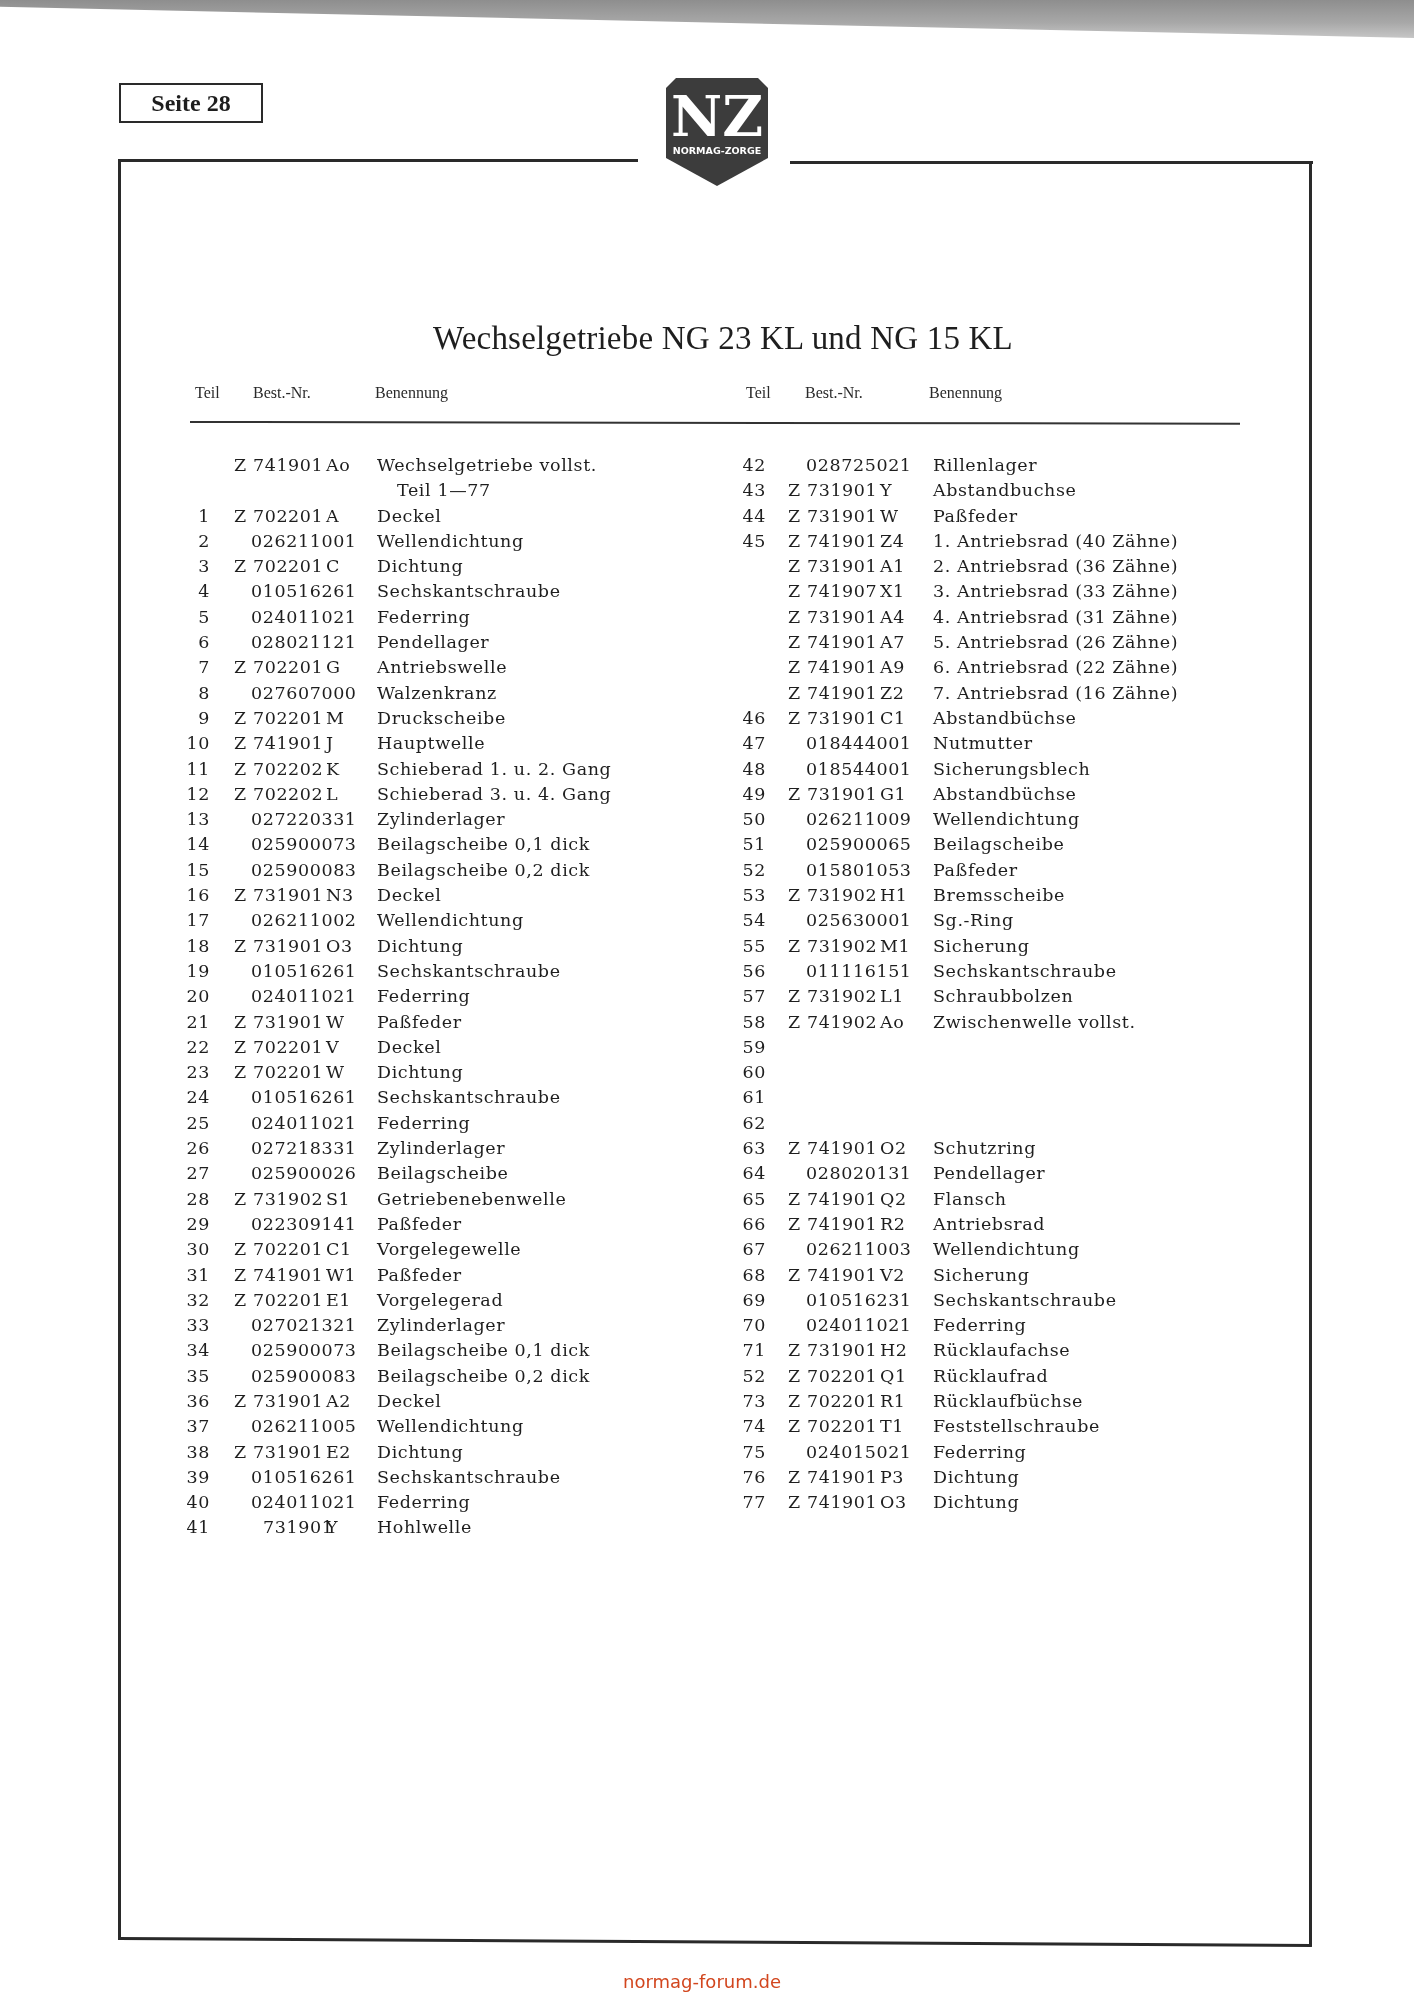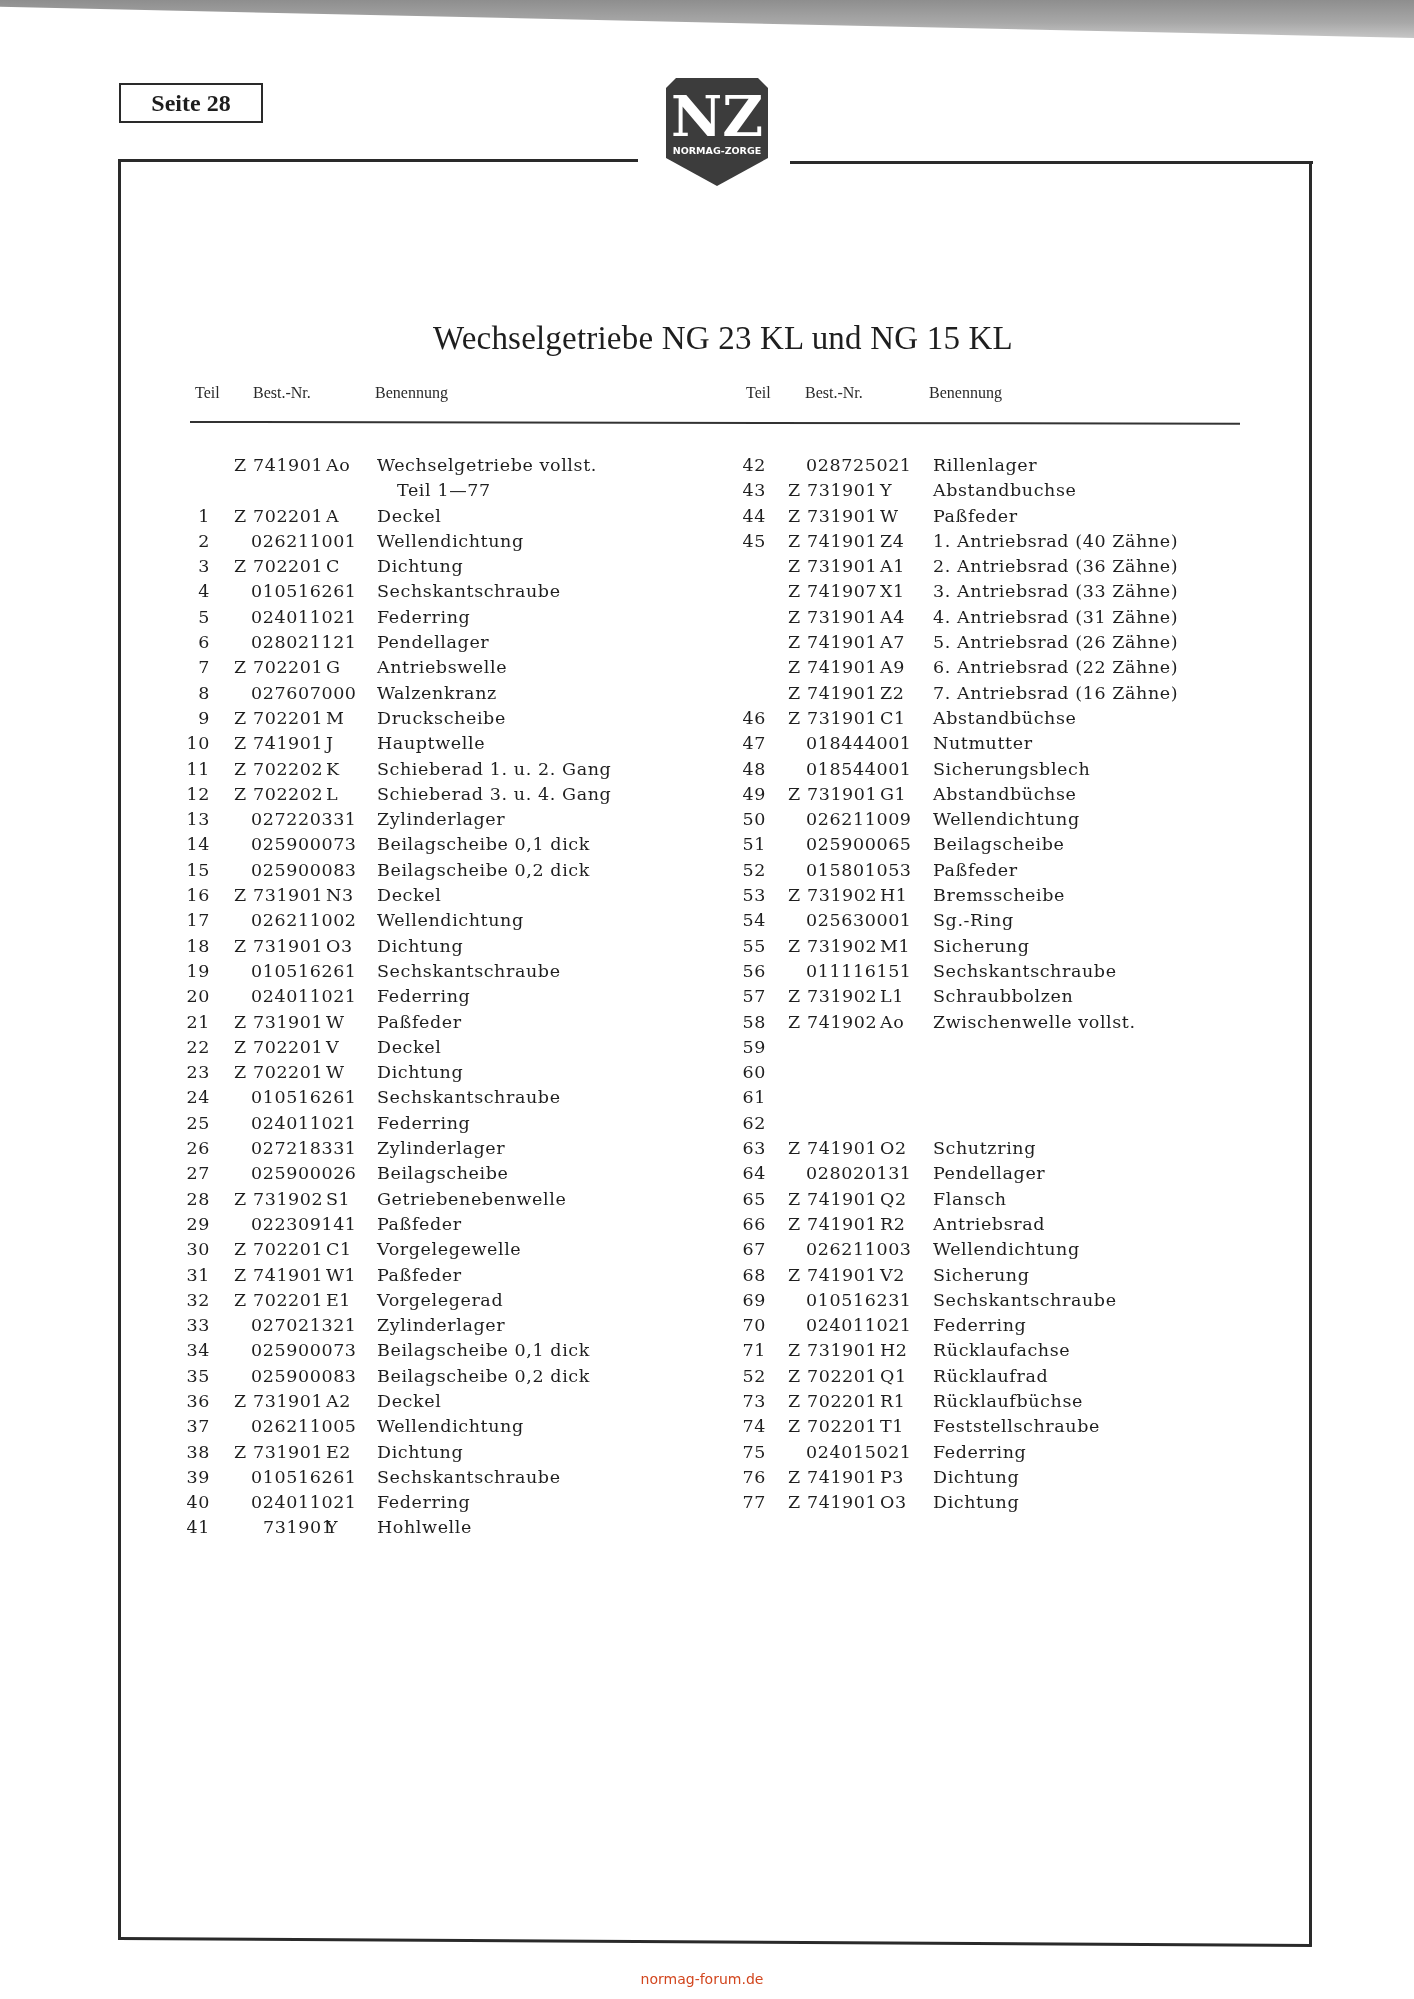--- a/index.html
+++ b/index.html
@@ -51,21 +51,21 @@
   #col-right .teil { left: 736px; }
   #col-right .best { left: 788px; }
   #col-right .suf { left: 880px; }
   #col-right .name { left: 933px; }
   .row .best.pure { left: auto; }
   #col-left .best.pure { left: 251px; }
   #col-right .best.pure { left: 806px; }
   .row.cont .name { padding-left: 20px; }
   .footer {
     position: absolute; left: 0; top: 1971px; width: 1414px; text-align: center;
-    font-family: "DejaVu Sans", sans-serif; font-size: 14px; color: #d2461e;
+    font-family: "DejaVu Sans", sans-serif; font-size: 18px; color: #d2461e;
     padding-left: 0;
   }
   .footer span { display: inline-block; margin-left: -10px; }
 </style>
 </head>
 <body>
 
 <div class="scan-strip"></div>
 
 <div class="page-box">

